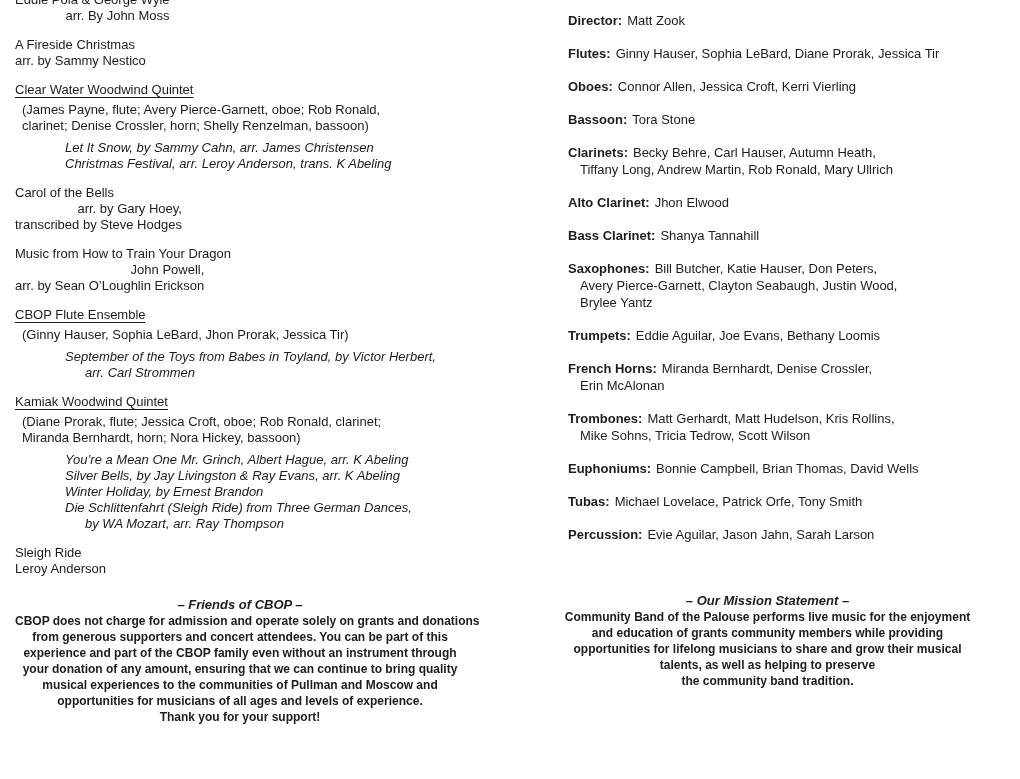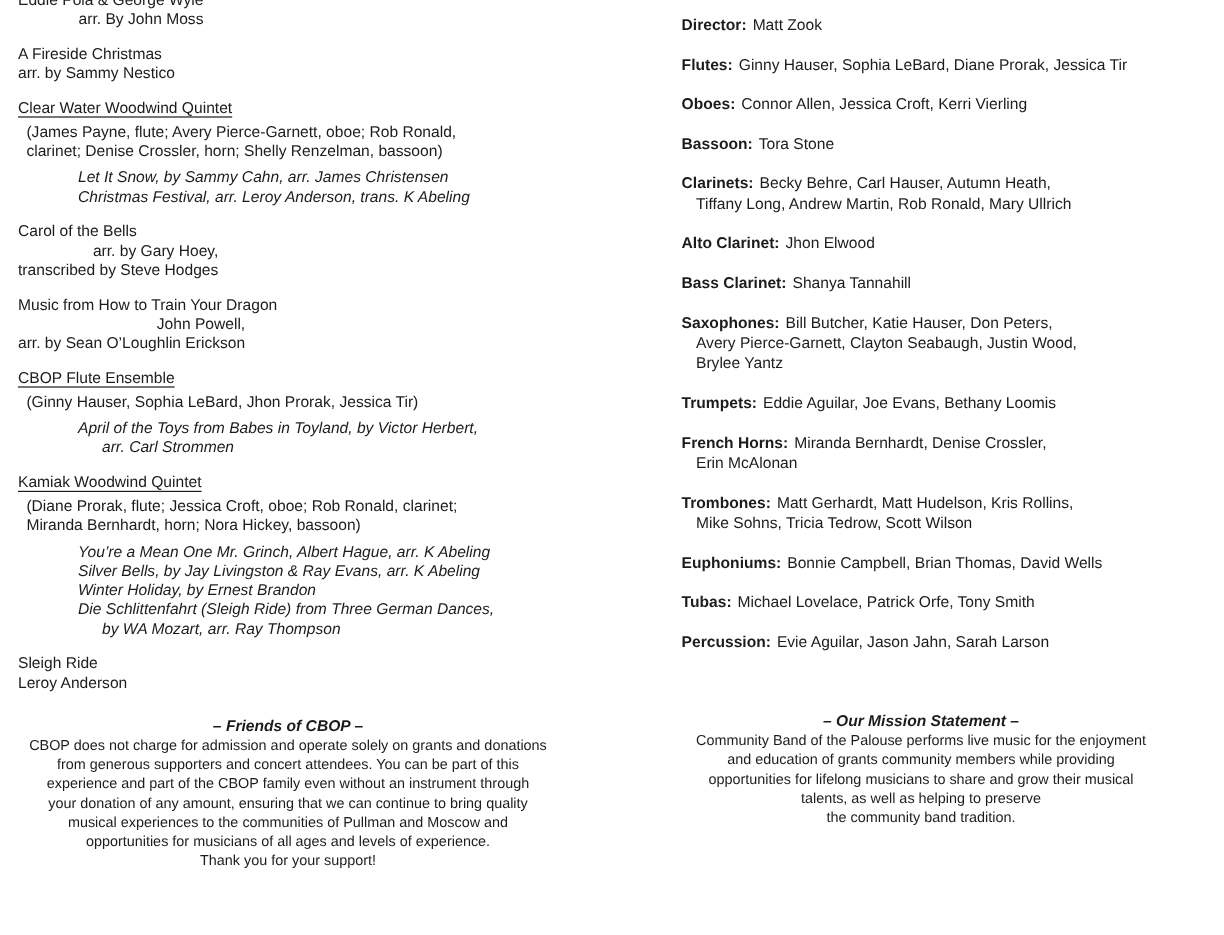--- a/index.html
+++ b/index.html
@@ -35,21 +35,21 @@
   }
   .ens-members{margin-left:7px;}
   .ens-pieces{font-style:italic;margin:6px 0 0 50px;}
   .ens-piece.cont{margin-left:20px;}
 
   
   .footer-block{margin-top:20px;text-align:center;font-size:12px;line-height:16px;}
   .footer-heading{
     font-weight:bold;font-style:italic;font-size:13px;line-height:16px;
   }
-  .footer-line{white-space:nowrap;}
+  .footer-line{white-space:nowrap;font-weight:bold;}
 
   
   .band-section{font-size:13px;line-height:17px;margin:0 0 16px 23px;}
   .band-label{font-weight:bold;margin-right:5px;}
   .band-wrap{margin-left:12px;}
   .mission{margin-top:50px;}
 </style>
 </head>
 <body>
 
@@ -100,21 +100,21 @@
         <span class="credit-line">arr. by Sean O’Loughlin Erickson</span>
       </span>
     </div>
 
     <div class="ensemble">
       <div class="ens-heading">CBOP Flute Ensemble</div>
       <div class="ens-members">
         <div>(Ginny Hauser, Sophia LeBard, Jhon Prorak, Jessica Tir)</div>
       </div>
       <div class="ens-pieces">
-        <div class="ens-piece">April of the Toys from Babes in Toyland, by Victor Herbert,</div>
+        <div class="ens-piece">September of the Toys from Babes in Toyland, by Victor Herbert,</div>
         <div class="ens-piece cont">arr. Carl Strommen</div>
       </div>
     </div>
 
     <div class="ensemble">
       <div class="ens-heading">Kamiak Woodwind Quintet</div>
       <div class="ens-members">
         <div>(Diane Prorak, flute; Jessica Croft, oboe; Rob Ronald, clarinet;</div>
         <div>Miranda Bernhardt, horn; Nora Hickey, bassoon)</div>
       </div>

